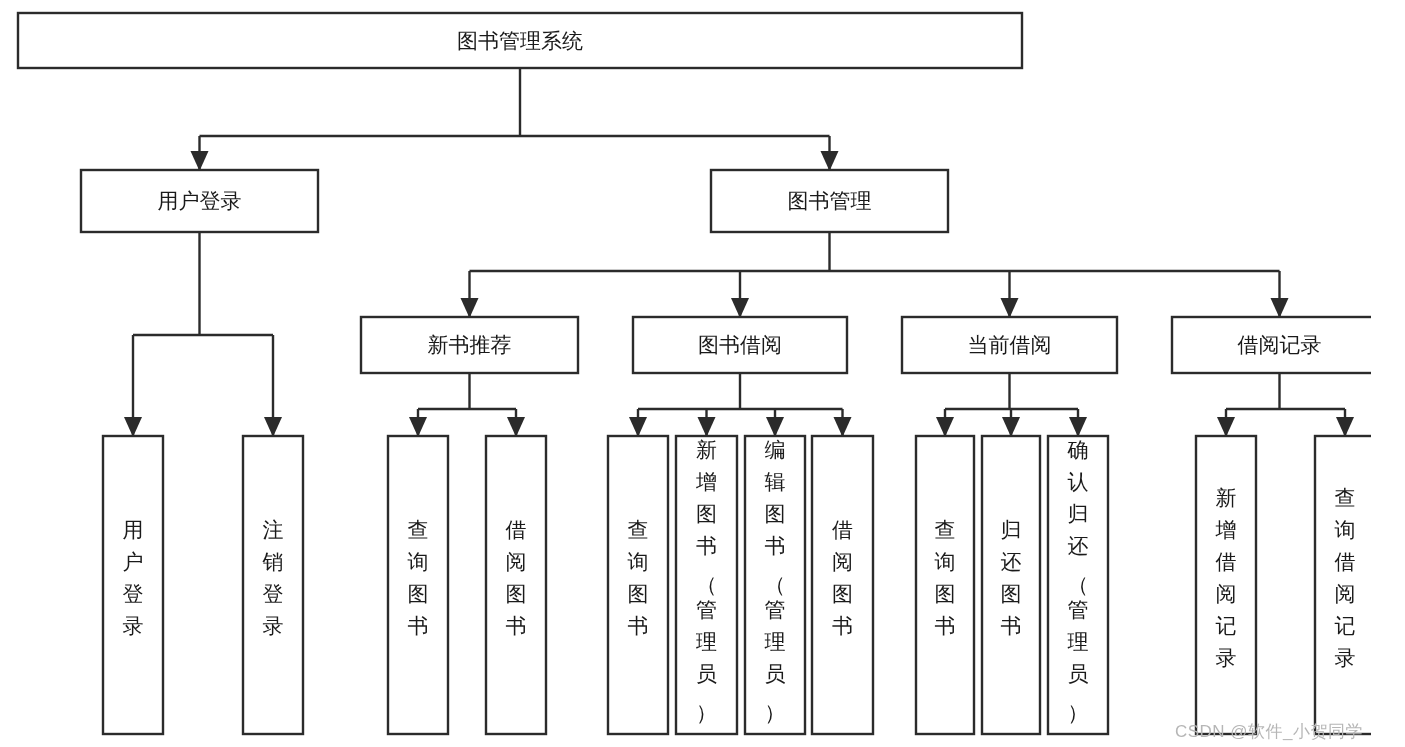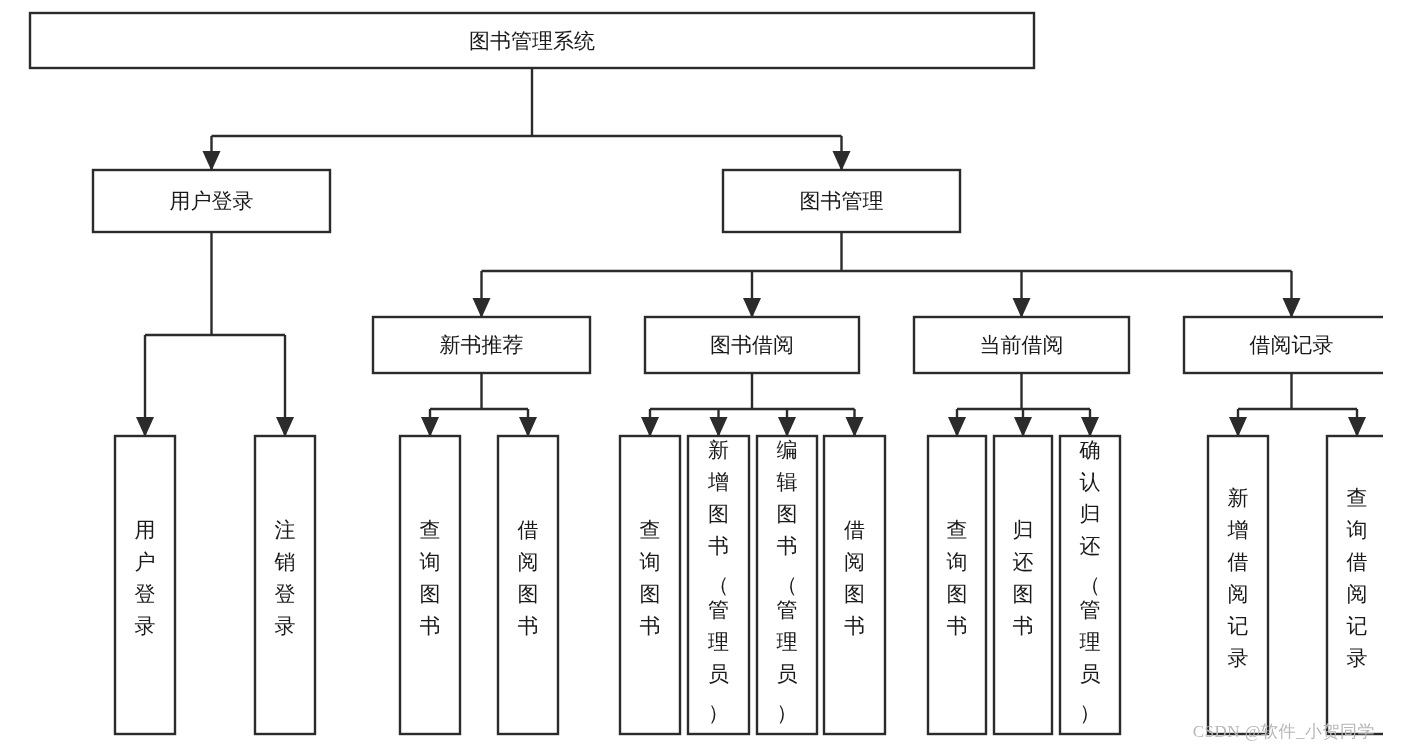--- a/index.html
+++ b/index.html
@@ -10,21 +10,20 @@
   }
   body {
     font-family: "DejaVu Sans", "Liberation Sans", sans-serif;
   }
   #diagram-root {
     position: relative;
     width: 1371px;
     height: 747px;
     background: #ffffff;
     overflow: hidden;
-    margin-left: 12px;
   }
   svg#tree-svg {
     position: absolute;
     left: 0;
     top: 0;
     width: 1405px;
     height: 747px;
     display: block;
   }
   .node-box {
@@ -52,21 +51,21 @@
   .node-label-v {
     fill: #1a1a1a;
     font-family: "DejaVu Sans", "Liberation Sans", sans-serif;
     font-size: 21px;
     text-anchor: middle;
   }
   .watermark {
     position: absolute;
     right: 8px;
     bottom: 4px;
-    font-family: Liberation Serif, serif;
+    font-family: Liberation Sans, sans-serif;
     font-size: 17px;
     color: #b6b6b6;
     white-space: nowrap;
     letter-spacing: 0.5px;
   }
 </style>
 </head>
 <body>
 
 <div id="diagram-root">

